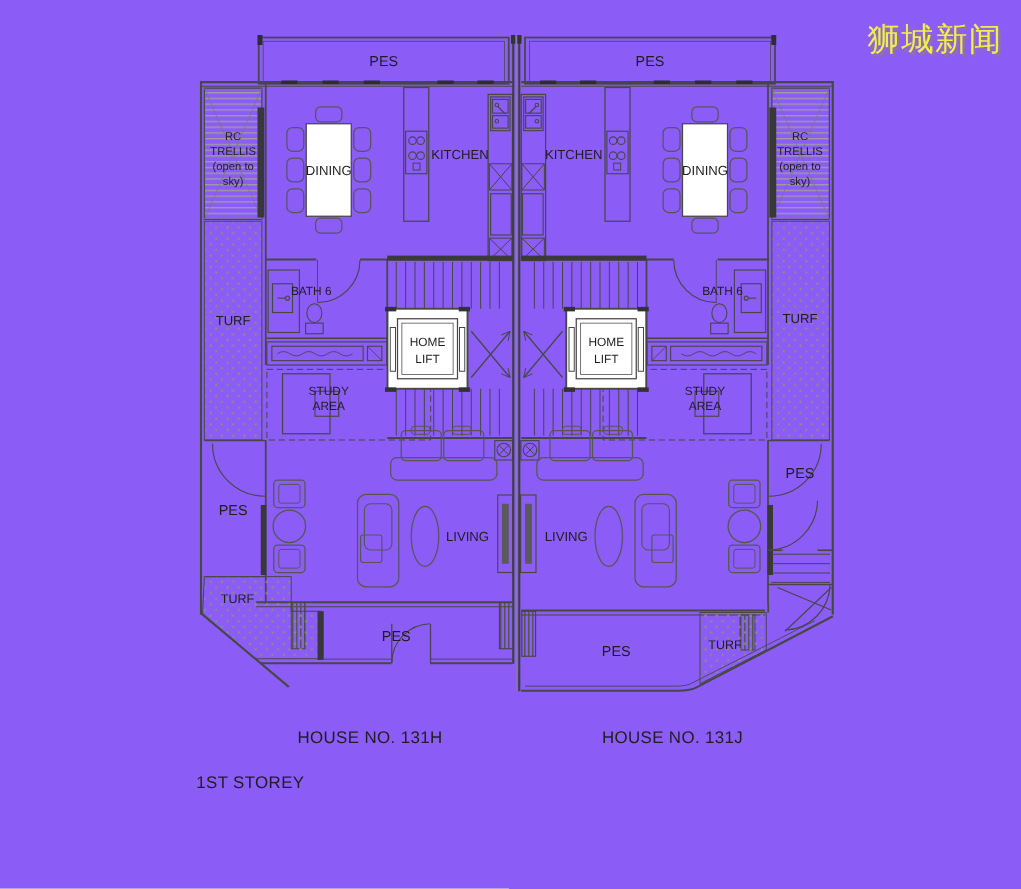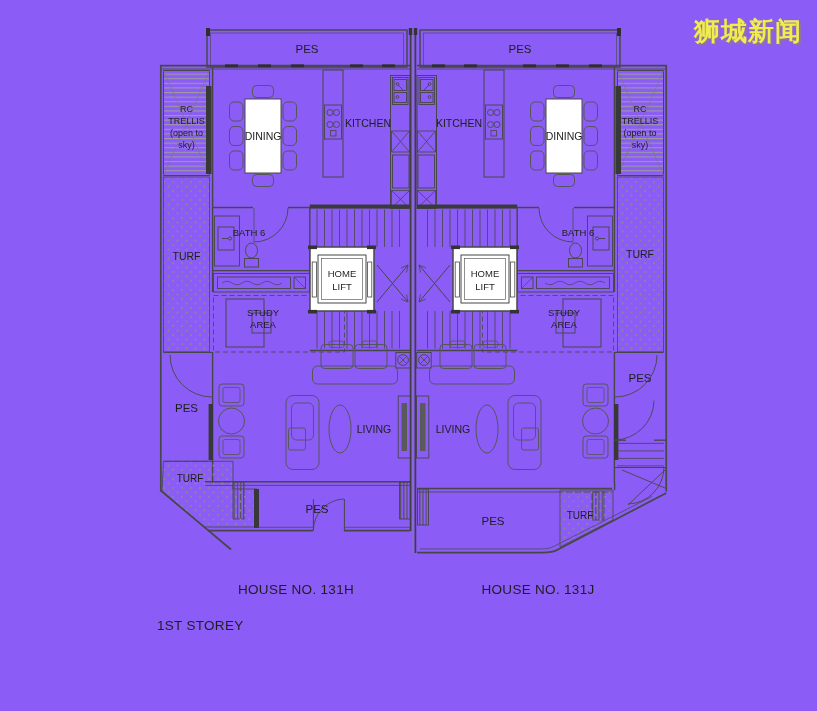--- a/index.html
+++ b/index.html
@@ -1,19 +1,19 @@
 <!DOCTYPE html>
 <html><head>
 <meta charset="utf-8">
 <style>
   html,body{margin:0;padding:0;background:#fff;}
   #canvas{position:relative;width:817px;height:711px;background:#8b5cf6;overflow:hidden;
           font-family:"Liberation Sans",sans-serif;}
   #plan-svg{position:absolute;left:0;top:0;}
-  .wm{position:absolute;font-weight:bold;color:#f1ed4f;
+  .wm{position:absolute;font-weight:normal;color:#f1ed4f;
       text-shadow:2px 2px 0 rgba(150,140,70,0.5);white-space:nowrap;}
   .wm-top{left:694px;top:14px;font-size:26px;font-family:"DejaVu Sans",sans-serif;letter-spacing:1px;}
   .wm-bottom{left:12px;top:665px;font-size:27px;font-family:"DejaVu Sans",sans-serif;
              text-shadow:1.5px 1.5px 0 rgba(170,160,90,0.45);font-weight:600;}
   text{fill:#1e1e1e;}
 </style>
 </head>
 <body>
 
 <div id="canvas">

